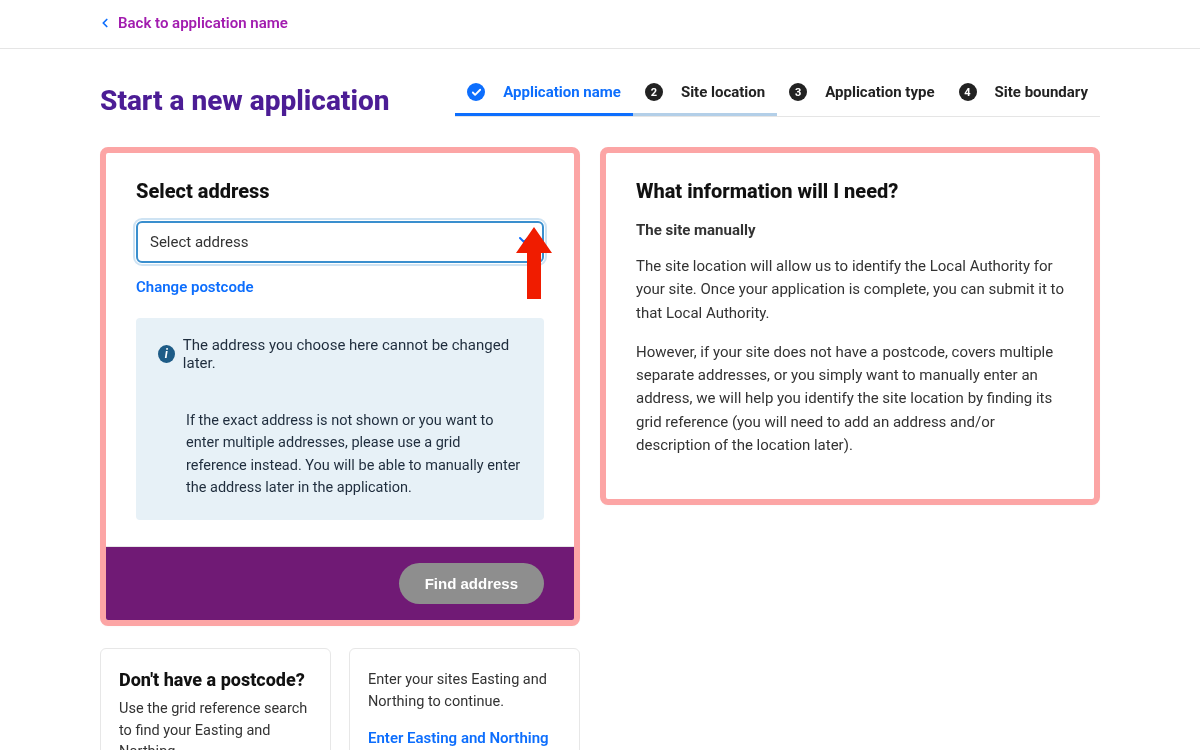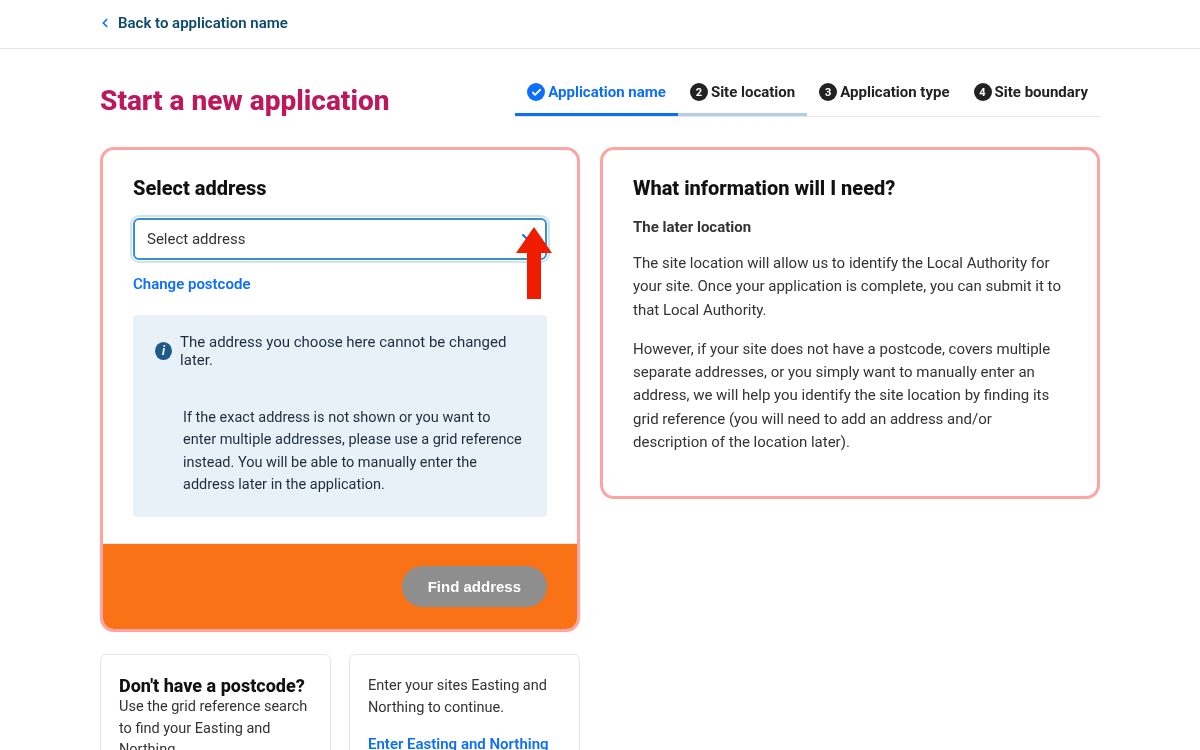--- a/index.html
+++ b/index.html
@@ -11,37 +11,37 @@
       height: 750px;
       overflow: hidden;
     }
     .wrapper { padding: 10px 0 0 0; }
     .topbar {
       padding: 4px 0 14px 0;
       border-bottom: 1px solid #e5e5e5;
     }
     .back-link {
       display: inline-flex; align-items: center;
-      color: #0c4a6e; font-weight: 600; font-size: 15px;
+      color: #a21caf; font-weight: 600; font-size: 15px;
       text-decoration: none; cursor: pointer;
       margin-left: 98px;
     }
     .back-link svg { margin-right: 6px; }
 
     .container { max-width: 1000px; margin: 0 auto; padding: 24px 0 0; }
 
     .header-row {
       display: flex; align-items: flex-end; justify-content: space-between;
       margin-bottom: 30px; flex-wrap: wrap;
     }
-    .page-title { font-size: 28px; font-weight: 800; color: #be185d; }
+    .page-title { font-size: 28px; font-weight: 800; color: #4c1d95; }
 
     .stepper { display: flex; align-items: center; border-bottom: 1px solid #e5e5e5; }
     .step {
-      display: flex; align-items: center; gap: 3px;
+      display: flex; align-items: center; gap: 18px;
       padding: 10px 12px 12px; font-size: 15px; font-weight: 700; color: #222;
       border-bottom: 3px solid transparent; cursor: pointer;
     }
     .step.done { color: #0d6efd; border-bottom-color: #0d6efd; }
     .step.active { color: #222; border-bottom-color: #b3cfe8; }
     .step .num {
       display: inline-flex; align-items: center; justify-content: center;
       width: 18px; height: 18px; border-radius: 50%;
       background: #222; color: #fff; font-size: 11px; font-weight: 700;
     }
@@ -49,21 +49,21 @@
       display: inline-flex; align-items: center; justify-content: center;
       width: 18px; height: 18px; border-radius: 50%;
       background: #0d6efd; color: #fff;
     }
 
     .cols { display: flex; gap: 20px; align-items: flex-start; }
     .left-col { width: 480px; flex: none; }
     .right-col { flex: 1; }
 
     .card {
-      border: 3px solid #fca5a5; border-radius: 14px; background: #fff;
+      border: 6px solid #fca5a5; border-radius: 8px; background: #fff;
       box-shadow: 0 1px 2px rgba(0,0,0,.02);
       overflow: hidden;
     }
     .card-pad { padding: 26px 30px 26px; }
     .card h3 { font-size: 20px; font-weight: 800; margin-bottom: 18px; color: #111; }
 
     .select-box {
       position: relative; width: 100%;
       border: 2px solid #3a8fce; border-radius: 6px;
       background: #fff; padding: 10px 36px 10px 12px;
@@ -81,34 +81,34 @@
     }
     .info-title { display: flex; align-items: center; gap: 8px; font-weight: 400; margin-bottom: 14px; font-size: 15px;}
     .info-body { line-height: 1.55; padding-left: 28px; margin-top: 38px; }
     .info-icon {
       display: inline-flex; align-items: center; justify-content: center;
       width: 18px; height: 18px; border-radius: 50%;
       background: #1e5c87; color: #fff; font-size: 12px; font-style: italic; font-weight: 700;
     }
 
     .card-footer {
-      background: #f97316; border-top: 1px solid #e7e7e7;
-      padding: 22px 30px; text-align: right;
+      background: #701a75; border-top: 1px solid #e7e7e7;
+      padding: 16px 30px; text-align: right;
     }
     .btn {
       display: inline-block; background: #8e8e8e; color: #fff; font-weight: 700;
       padding: 12px 26px; border-radius: 22px; border: none; font-size: 15px; cursor: pointer;
     }
 
     .sub-cards { display: flex; gap: 18px; margin-top: 22px; }
     .sub-card {
       flex: 1; border: 1px solid #e7e7e7; border-radius: 6px;
       padding: 20px 18px 22px; background: #fff;
     }
-    .sub-card h4 { font-size: 18px; font-weight: 800; color: #111; }
+    .sub-card h4 { font-size: 18px; font-weight: 800; margin-bottom: 8px; color: #111; }
     .sub-card p { font-size: 14.5px; line-height: 1.5; margin-bottom: 16px; color: #333; }
 
     .right-card p { font-size: 15px; line-height: 1.55; margin-bottom: 16px; color: #333; margin-top: 16px; }
     .right-card .subhead { font-size: 15px; font-weight: 700; margin-bottom: 10px; }
 
     .arrow-mark { position: absolute; pointer-events: none; }
     #arrow { position: absolute; left: 514px; top: 227px; }
   </style>
 </head>
 <body>
@@ -197,21 +197,21 @@
             <a class="link">Enter Easting and Northing</a>
           </div>
         </div>
 
       </div>
 
       <div class="right-col">
         <div class="card right-card">
           <div class="card-pad">
             <h3>What information will I need?</h3>
-            <div class="subhead">The later location</div>
+            <div class="subhead">The site manually</div>
             <p>The site location will allow us to identify the Local Authority for your site. Once your application is complete, you can submit it to that Local Authority.</p>
             <p>However, if your site does not have a postcode, covers multiple separate addresses, or you simply want to manually enter an address, we will help you identify the site location by finding its grid reference (you will need to add an address and/or description of the location later).</p>
           </div>
         </div>
       </div>
     </div>
 
   </div>
 </div>
 

